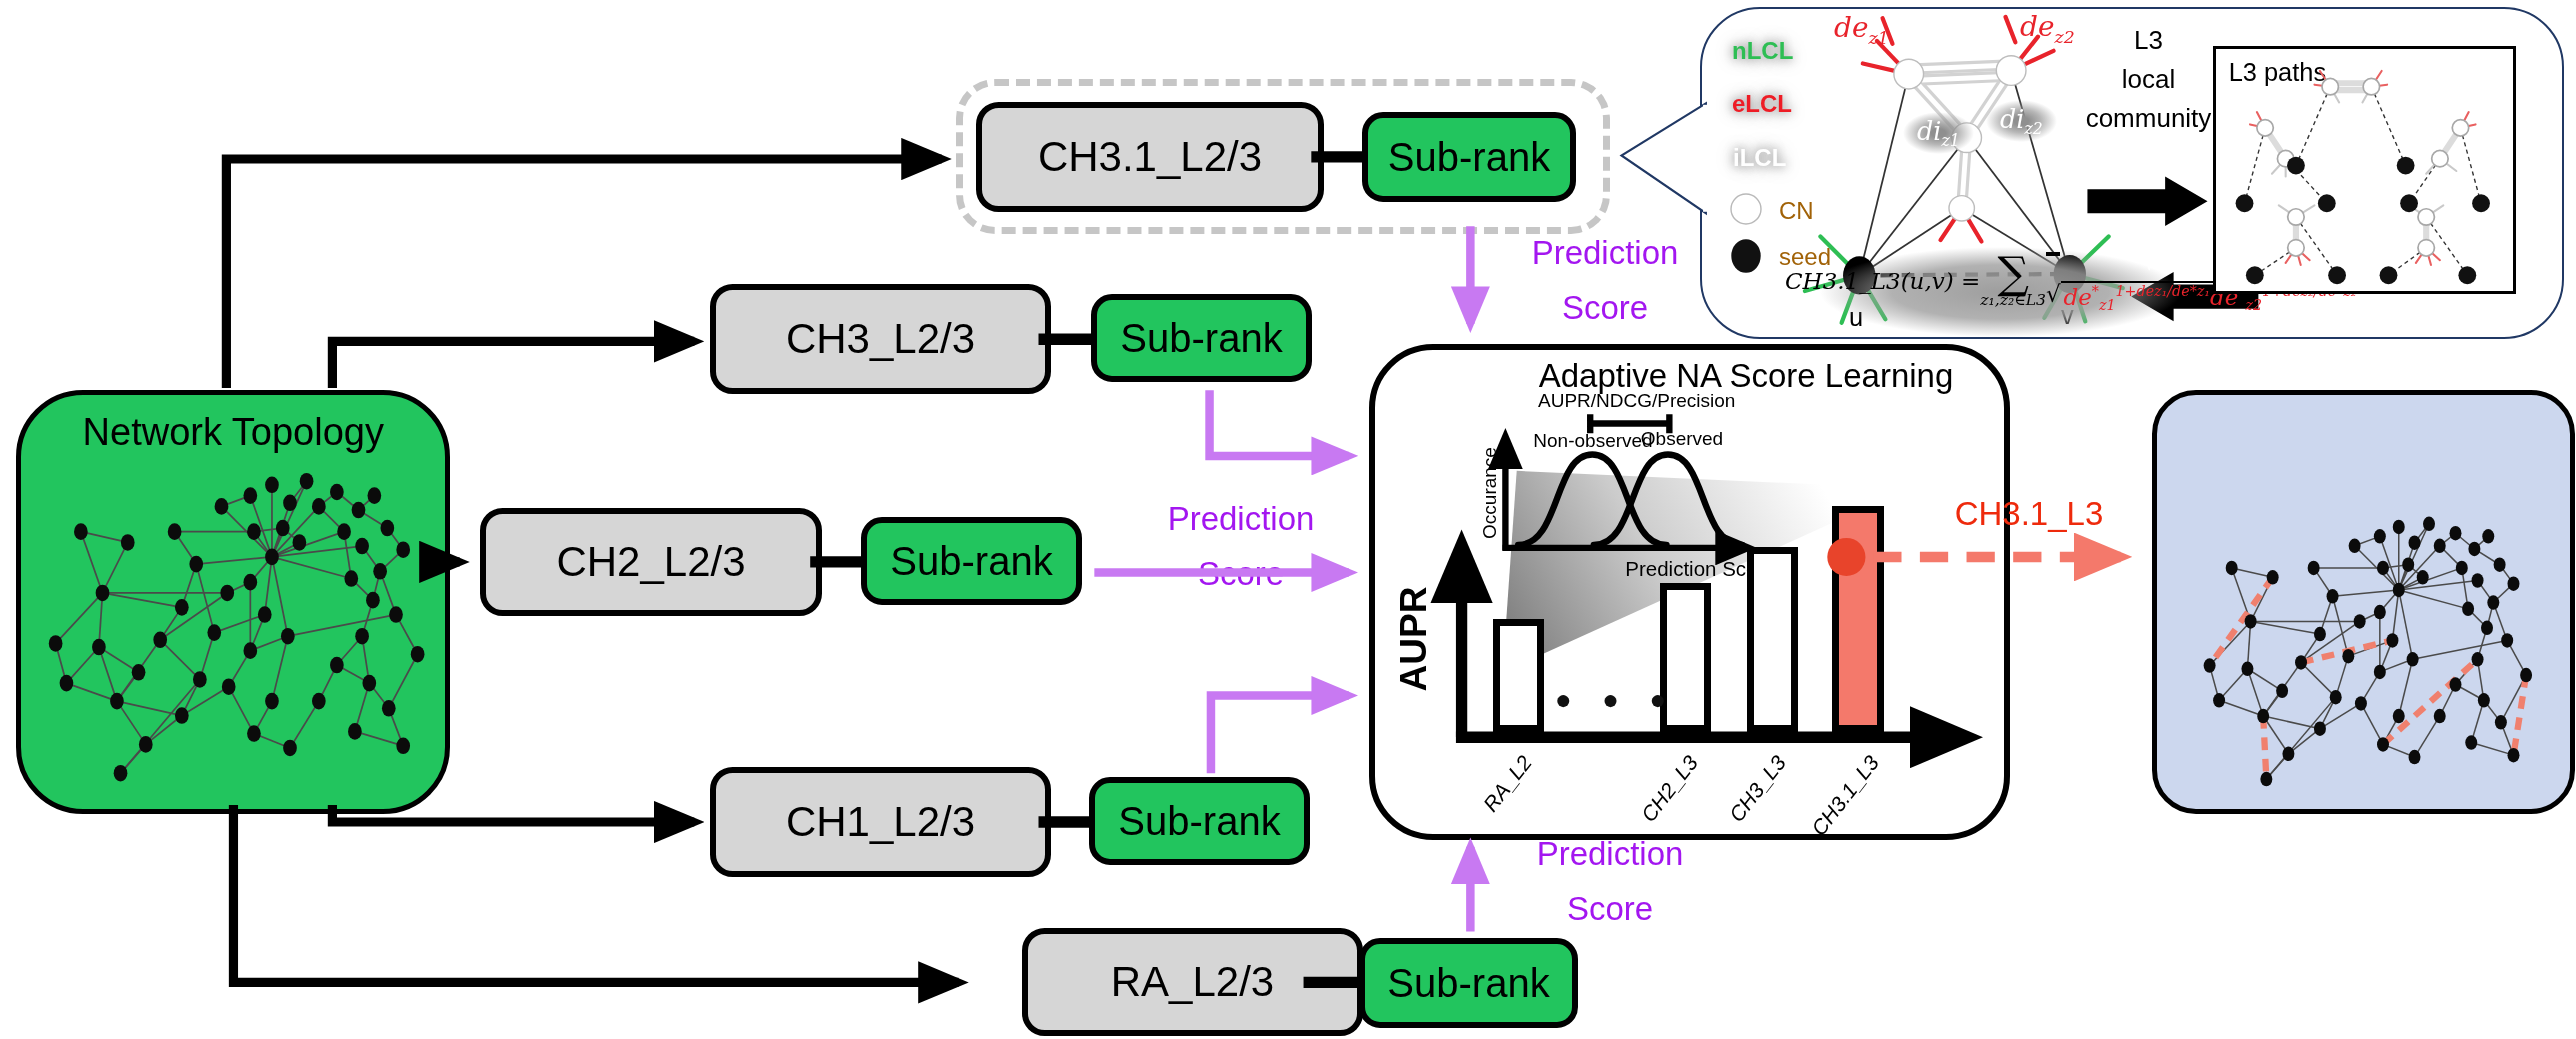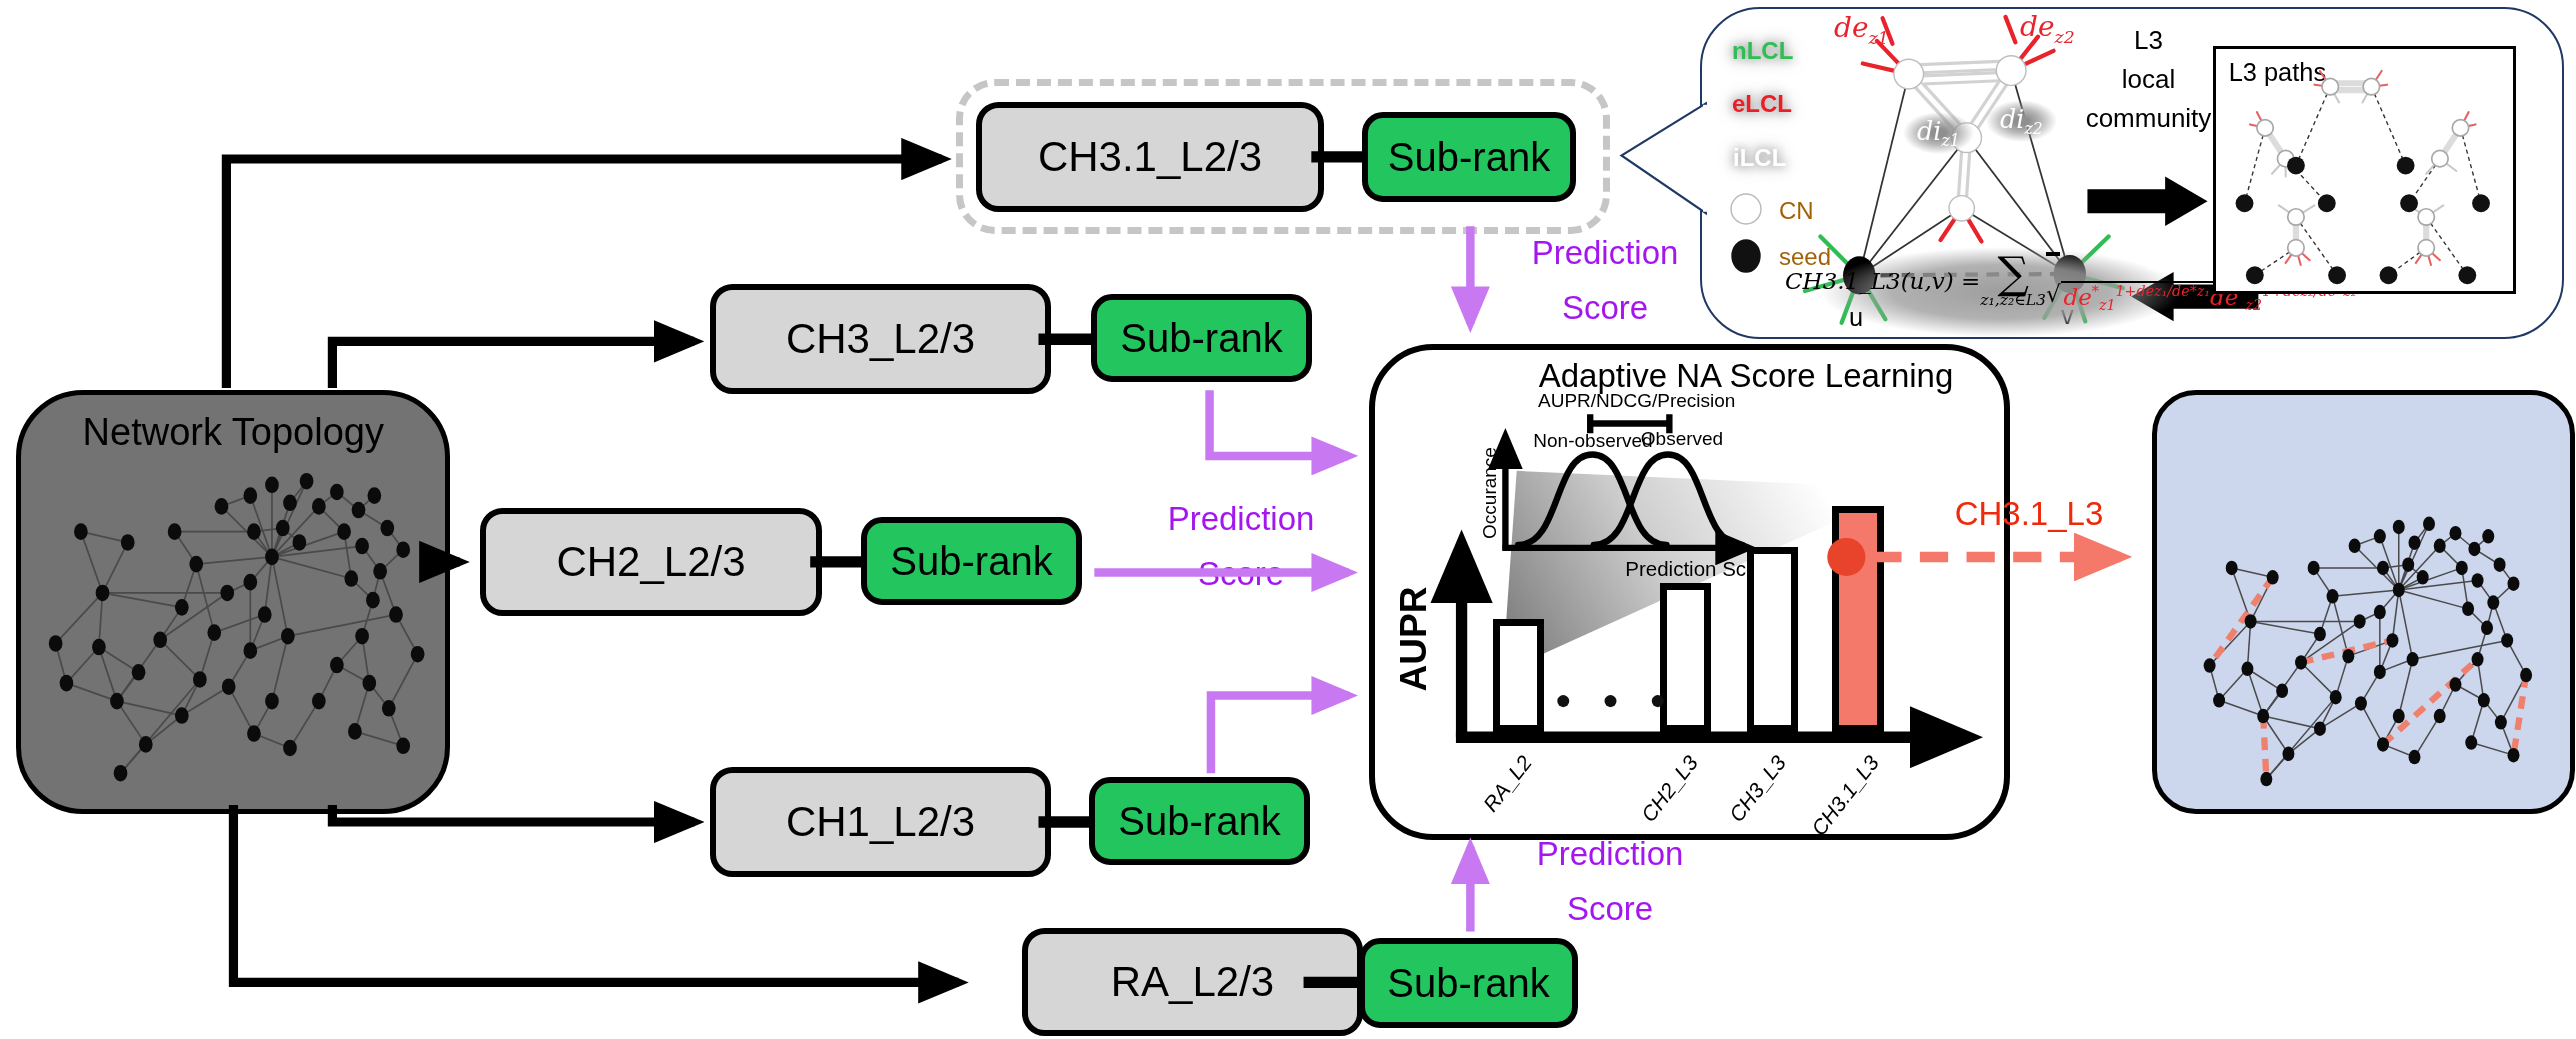--- a/index.html
+++ b/index.html
@@ -1,21 +1,21 @@
 <!DOCTYPE html>
 <html style="font-size:11.3px"><head>
 <meta charset="utf-8">
 <style>
   html,body{margin:0;padding:0;background:#fff;}
   #canvas{position:relative;width:2576px;height:1039px;background:#ffffff;overflow:hidden;
           font-family:"Liberation Sans",sans-serif;color:#000;}
   .abs{position:absolute;}
   .noselect{user-select:none;}
   
-  .nt-box{background:#737373;border:5.7px solid #000;border-radius:67px;}
+  .nt-box{background:#22c55e;border:5.7px solid #000;border-radius:67px;}
   .method-box{background:#D6D6D6;border:6.4px solid #000;border-radius:22.6px;
       display:flex;align-items:center;justify-content:center;font-size:42px;letter-spacing:0px;}
   .subrank-box{background:#22c55e;border:6.4px solid #000;border-radius:21px;
       display:flex;align-items:center;justify-content:center;font-size:40px;}
   .dashed-container{border:7px dashed #C6C6C6;border-radius:39px;background:transparent;}
   .adaptive-box{background:#fff;border:6.4px solid #000;border-radius:64px;}
   .likelihood-box{background:#CCD7EE;border:5.7px solid #000;border-radius:44px;}
   .bubble{background:#fff;border:2.1px solid #203864;border-radius:60px;}
   .paths-box{background:#fff;border:3.5px solid #000;}
   

